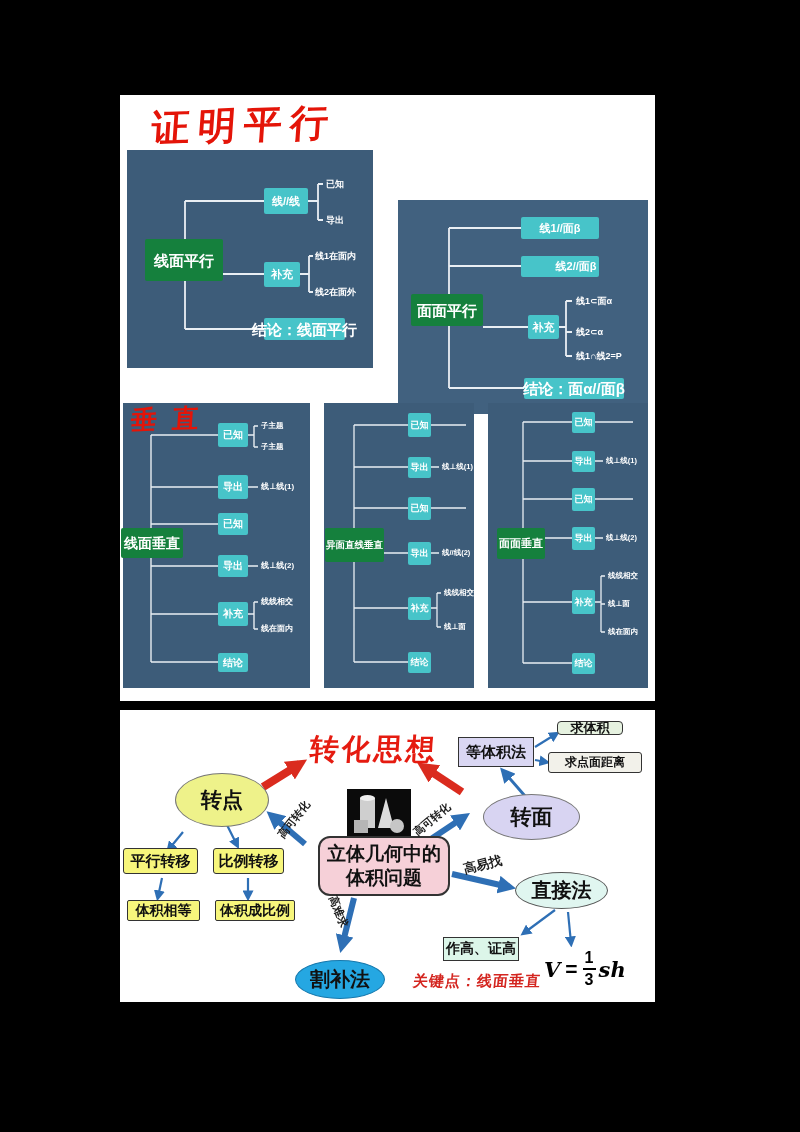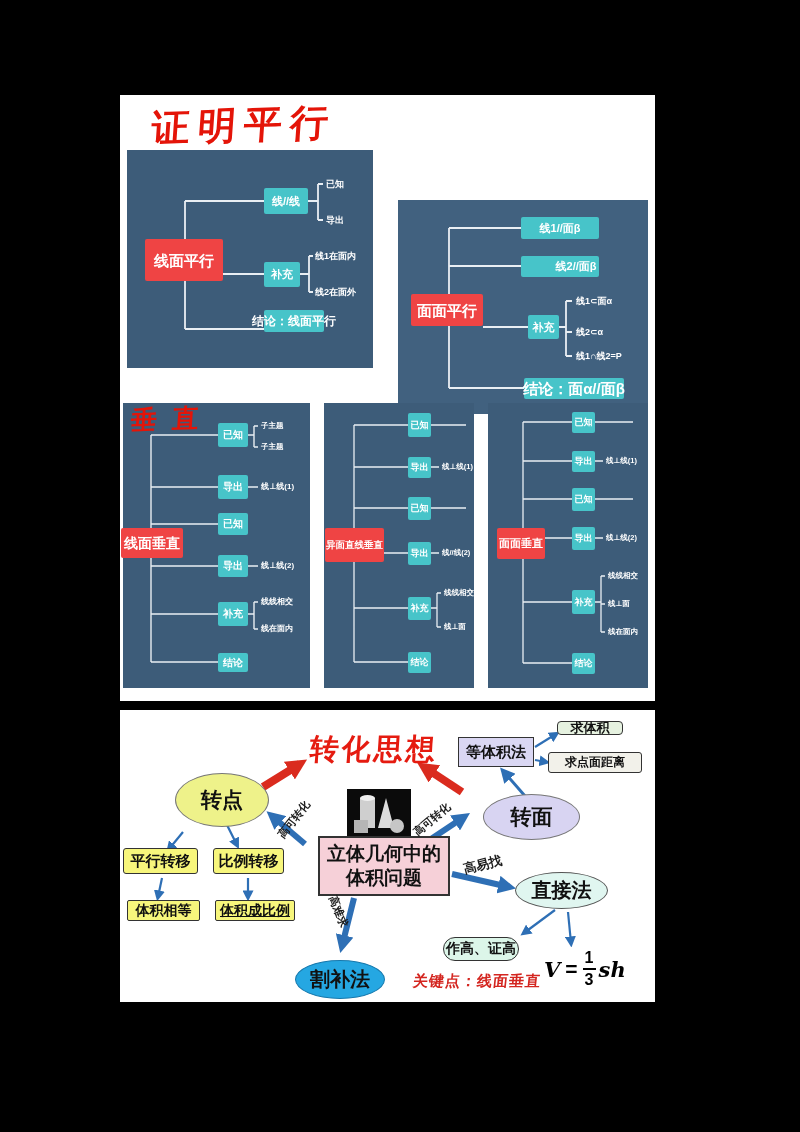--- a/index.html
+++ b/index.html
@@ -5,21 +5,21 @@
   *{margin:0;padding:0;box-sizing:border-box;}
   html,body{width:800px;height:1132px;background:#000;}
   body{font-family:"Liberation Sans","DejaVu Sans",sans-serif;}
   .page{position:relative;width:800px;height:1132px;background:#000;overflow:hidden;}
   .white{position:absolute;background:#ffffff;}
   .panel{position:absolute;background:#3d5c79;}
   .panel svg.lines{position:absolute;left:0;top:0;display:block;}
   .node{position:absolute;display:flex;align-items:center;justify-content:center;
         color:#fff;font-weight:bold;white-space:nowrap;line-height:1;}
   .teal{background:#47c4c9;border-radius:2px;}
-  .rose{background:#ef4444;border-radius:2px;}
+  .rose{background:#15803d;border-radius:2px;}
   .wlbl{position:absolute;color:#fff;font-weight:bold;white-space:nowrap;
         transform:translateY(-50%);line-height:1;}
   .callig{position:absolute;color:#e41408;font-weight:900;white-space:nowrap;
           transform:skewX(-6deg) rotate(-2deg);}
   .mm-box{position:absolute;display:flex;align-items:center;justify-content:center;
           font-weight:bold;color:#111;white-space:nowrap;border:1.5px solid #333;line-height:1.25;}
   .ellipse{border-radius:50%;}
   .rot{position:absolute;font-weight:bold;color:#1c1c1c;white-space:nowrap;line-height:1;}
   .frac{display:inline-flex;flex-direction:column;align-items:center;line-height:1;font-size:16px;}
   .fbar{width:13px;height:2px;background:#000;margin:2px 0;}
@@ -39,21 +39,21 @@
 
   <div class="panel" style="left:127px;top:150px;width:246px;height:218px;">
     <svg class="lines" width="246" height="218">
       <path d="M58 51 V179 M58 51 H137 M96 124 H137 M58 179 H137
                M181 51 H191 M191 34 V70 M191 34 h5 M191 70 h5
                M173 124 H182 M182 106 V142 M182 106 h4 M182 142 h4" stroke="#e9eef3" stroke-width="1.8" fill="none"></path>
     </svg>
     <div class="node teal" style="left:137px;top:38px;width:44px;height:26px;font-size:11px;">线//线</div>
     <div class="node rose" style="left:18px;top:89px;width:78px;height:42px;font-size:15px;">线面平行</div>
     <div class="node teal" style="left:137px;top:112px;width:36px;height:25px;font-size:11px;">补充</div>
-    <div class="node teal" style="left:137px;top:160px;width:60px;height:22px;font-size:12px;">结论：线面平行</div>
+    <div class="node teal" style="left:137px;top:168px;width:81px;height:22px;font-size:15px;">结论：线面平行</div>
     <div class="wlbl" style="left:199px;top:34px;font-size:9px;">已知</div>
     <div class="wlbl" style="left:199px;top:70px;font-size:9px;">导出</div>
     <div class="wlbl" style="left:188px;top:106px;font-size:9px;">线1在面内</div>
     <div class="wlbl" style="left:188px;top:142px;font-size:9px;">线2在面外</div>
   </div>
 
   <div class="panel" style="left:398px;top:152px;width:250px;height:214px;background:#41617f;margin-top:48px;">
     <svg class="lines" width="250" height="214">
       <path d="M51 28 V188 M51 28 H123 M51 66 H123 M85 127 H130 M51 188 H126
                M161 127 H168 M168 101 V156 M168 101 h6 M168 132 h6 M168 156 h6" stroke="#e9eef3" stroke-width="1.8" fill="none"></path>
@@ -180,32 +180,32 @@
 
     <svg width="64" height="50" style="position:absolute;left:227px;top:79px;">
       <rect x="0" y="0" width="64" height="50" fill="#0b0b0b"></rect>
       <rect x="13" y="9" width="15" height="30" fill="#cfcfcf"></rect>
       <ellipse cx="20.5" cy="9" rx="7.5" ry="3" fill="#efefef"></ellipse>
       <polygon points="39,9 47,39 31,39" fill="#dcdcdc"></polygon>
       <rect x="7" y="31" width="14" height="13" fill="#b5b5b5"></rect>
       <circle cx="50" cy="37" r="7" fill="#c6c6c6"></circle>
     </svg>
 
-    <div class="mm-box" style="left:198px;top:126px;width:132px;height:60px;font-size:19px;background:#f6d0d8;border:2px solid #333;border-radius:0;flex-direction:column;">
+    <div class="mm-box" style="left:198px;top:126px;width:132px;height:60px;font-size:19px;background:#f6d0d8;border:2px solid #333;border-radius:12px;flex-direction:column;">
       <div>立体几何中的</div>
       <div>体积问题</div>
     </div>
 
     <div class="mm-box" style="left:3px;top:138px;width:75px;height:26px;font-size:15px;background:#f7f67c;border-radius:3px;">平行转移</div>
     <div class="mm-box" style="left:93px;top:138px;width:71px;height:26px;font-size:15px;background:#f7f67c;border-radius:3px;">比例转移</div>
     <div class="mm-box" style="left:7px;top:190px;width:73px;height:21px;font-size:14px;background:#f7f67c;border-radius:2px;">体积相等</div>
-    <div class="mm-box" style="left:95px;top:190px;width:80px;height:21px;font-size:14px;background:#f7f67c;border-radius:2px;text-decoration:underline;">体积成比例</div>
+    <div class="mm-box" style="left:95px;top:190px;width:80px;height:21px;font-size:14px;background:#f7f67c;border-radius:2px;">体积成比例</div>
 
     <div class="mm-box ellipse" style="left:395px;top:162px;width:93px;height:37px;font-size:20px;background:#e0f6f0;border-color:#555;">直接法</div>
-    <div class="mm-box" style="left:323px;top:227px;width:76px;height:24px;font-size:14px;background:#dcf6e9;border-radius:12px;">作高、证高</div>
+    <div class="mm-box" style="left:323px;top:227px;width:76px;height:24px;font-size:14px;background:#dcf6e9;border-radius:0;">作高、证高</div>
     <div class="mm-box ellipse" style="left:175px;top:250px;width:90px;height:39px;font-size:20px;background:#25a7e2;border-color:#1779ad;">割补法</div>
 
     <div class="rot" style="left:152px;top:104px;font-size:11px;transform:rotate(-52deg);">高可转化</div>
     <div class="rot" style="left:290px;top:104px;font-size:11px;transform:rotate(-40deg);">高可转化</div>
     <div class="rot" style="left:343px;top:148px;font-size:13px;transform:rotate(-14deg);">高易找</div>
     <div class="rot" style="left:202px;top:196px;font-size:11px;transform:rotate(68deg);">高难求</div>
 
     <div class="rot" style="left:293px;top:263px;font-size:15px;color:#d42620;letter-spacing:1px;transform:skewX(-6deg);">关键点：线面垂直</div>
 
     <div style="position:absolute;left:424px;top:240px;display:flex;align-items:center;font-size:21px;color:#000;">

